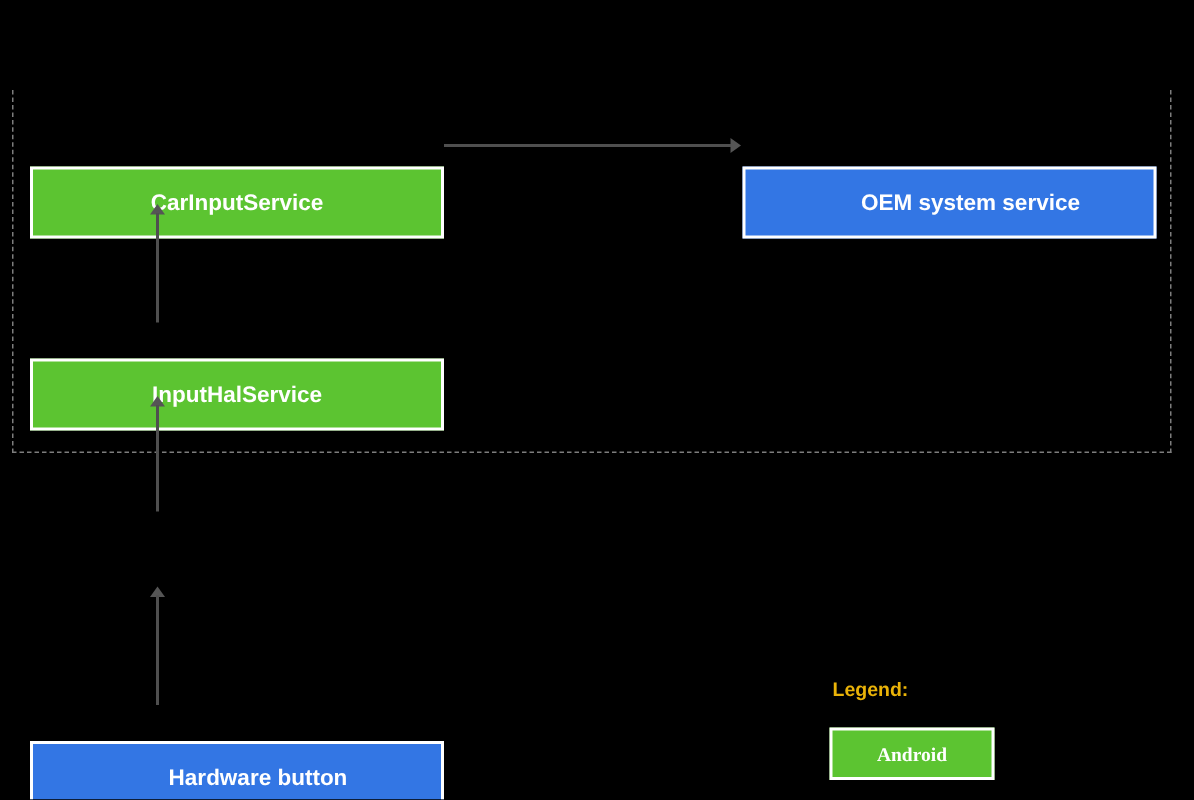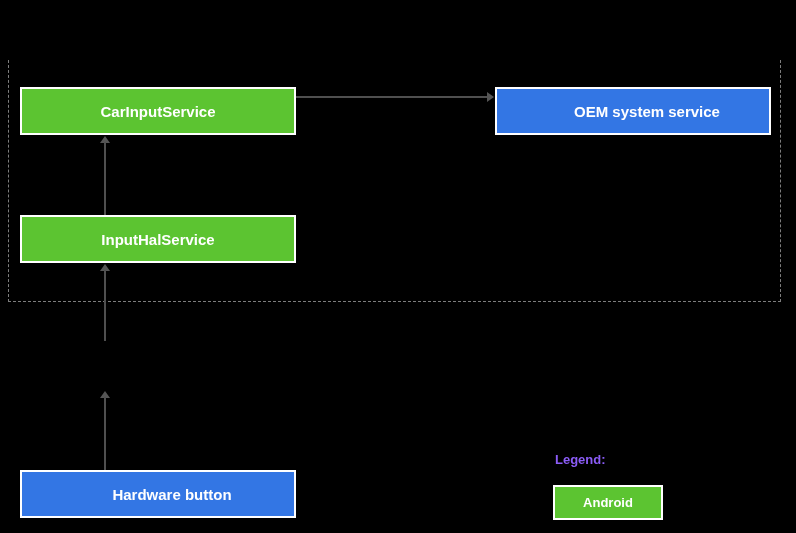--- a/index.html
+++ b/index.html
@@ -43,20 +43,21 @@
     width: 276px; height: 48px;
     box-sizing: border-box;
     border: 2px solid #ffffff;
     display: flex;
     align-items: center;
     justify-content: center;
     color: #ffffff;
     font-size: 15px;
     font-weight: bold;
     text-align: center;
+    margin-top: 24px;
   }
   .node.android { background: #5CC431; }
   .node.oem     { background: #3376E4; padding-left: 28px; }
   .vline {
     position: absolute;
     width: 2px;
     background: #4F4F4F;
   }
   .hline {
     position: absolute;
@@ -73,38 +74,38 @@
   .arrowhead-right {
     position: absolute;
     width: 0; height: 0;
     border-top: 5px solid transparent;
     border-bottom: 5px solid transparent;
     border-left: 7px solid #555555;
   }
   .legend-label {
     position: absolute;
     left: 555px; top: 452px;
-    color: #8b5cf6;
+    color: #eab308;
     font-size: 13px;
     font-weight: bold;
   }
   .legend-box {
     position: absolute;
     top: 485px;
     height: 35px;
     box-sizing: border-box;
     border: 2px solid #ffffff;
     display: flex;
     align-items: center;
     justify-content: center;
     color: #ffffff;
     font-size: 13px;
     font-weight: bold;
   }
-  .legend-box.android { left: 553px; width: 110px; background: #5CC431; }
+  .legend-box.android { left: 553px; width: 110px; background: #5CC431; font-family: Liberation Serif, serif; }
   .legend-box.oem     { left: 673px; width: 108px; background: #3376E4; }
 </style>
 </head>
 <body>
 
 <div id="canvas">
 
   <div class="dashed-region"></div>
 
 

